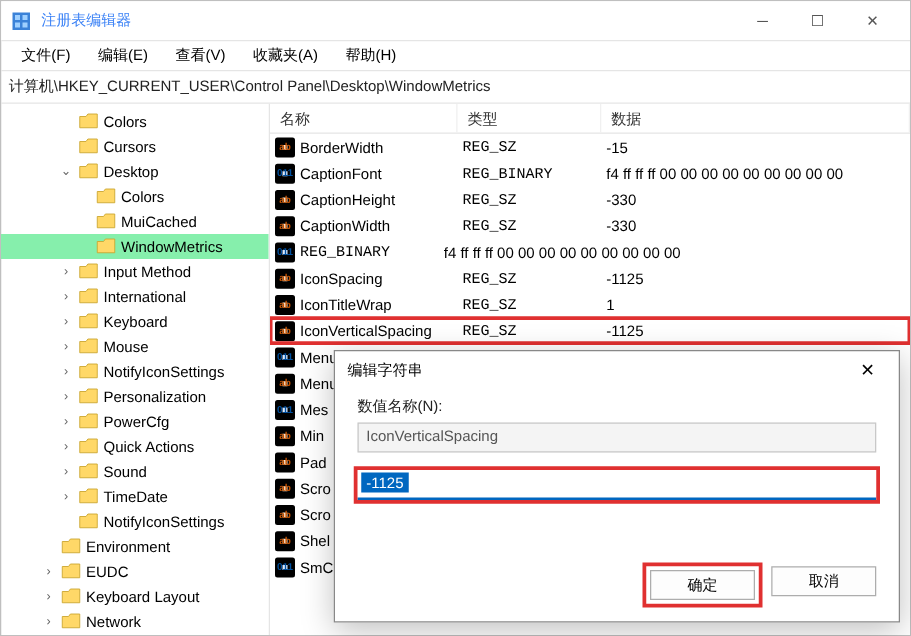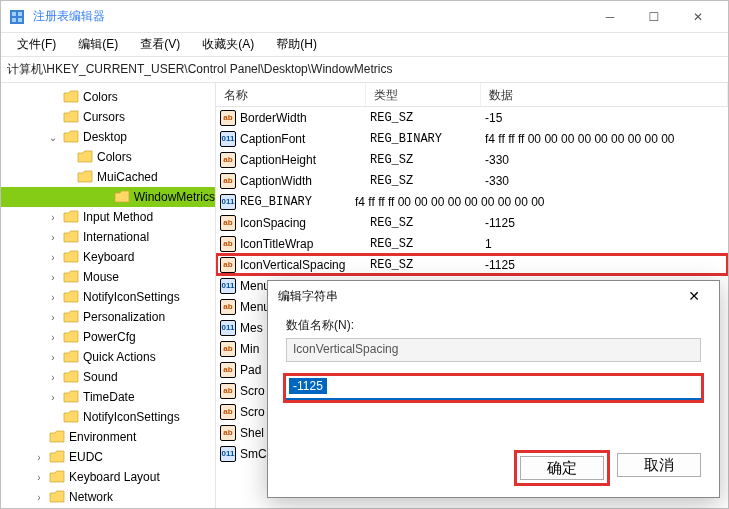--- a/index.html
+++ b/index.html
@@ -9,53 +9,53 @@
 .titlebar .app-icon { width: 16px; height: 16px; margin-right: 8px; display: inline-flex; }
 .titlebar .title { flex: 1; font-size: 12px; color: #3b82f6; }
 .titlebar .win-controls { display: flex; }
 .titlebar .win-btn { width: 44px; height: 30px; display: flex; align-items: center; justify-content: center; color: #555; }
 .menubar { height: 24px; display: flex; align-items: center; padding: 0 6px; gap: 2px; border-bottom: 1px solid #e5e5e5; }
 .menubar .menu-item { padding: 2px 10px; cursor: default; }
 .addressbar { height: 26px; display: flex; align-items: center; padding: 2px 6px; border-bottom: 1px solid #e5e5e5; font-size: 12px; color: #222; }
 .content { flex: 1; display: flex; min-height: 0; }
 .tree { width: 215px; border-right: 1px solid #e5e5e5; overflow: auto; padding: 4px 0; }
 .tree-row { display: flex; align-items: center; height: 20px; padding-left: 4px; white-space: nowrap; cursor: default; }
-.tree-row.sel { background: #84cc16; justify-content: flex-end; }
+.tree-row.sel { background: #86efac; }
 .tw { width: 12px; display: inline-flex; justify-content: center; color: #666; font-size: 10px; }
 .folder { width: 16px; height: 14px; margin: 0 4px; display: inline-flex; }
 .tree-label { font-size: 12px; color: #000; }
 .ind { display: inline-block; }
 .list { flex: 1; overflow: auto; position: relative; }
 .list-header { display: flex; height: 24px; border-bottom: 1px solid #e5e5e5; position: sticky; top: 0; background: #fff; }
 .list-header .col { padding: 4px 8px; color: #333; border-right: 1px solid #f0f0f0; }
 .col-name { width: 150px; }
 .col-type { width: 115px; font-family: Liberation Mono, monospace; }
 .col-data { flex: 1; }
 .list-row { display: flex; height: 21px; align-items: center; padding-left: 4px; }
 .list-row.highlight { outline: 3px solid #e03030; outline-offset: -2px; }
-.val-icon { width: 16px; height: 16px; margin-right: 4px; display: inline-flex; align-items: center; justify-content: center; font-size: 8px; font-weight: bold; border: 1px solid #000000; border-radius: 2px; }
+.val-icon { width: 16px; height: 16px; margin-right: 4px; display: inline-flex; align-items: center; justify-content: center; font-size: 8px; font-weight: bold; border: 6px solid #000000; border-radius: 2px; }
 .val-icon.sz { background: #fde8d0; color: #c05000; }
 .val-icon.bin { background: #d8e8ff; color: #0050a0; }
 .list-row .cell { overflow: hidden; text-overflow: ellipsis; white-space: nowrap; padding-right: 6px; }
 .dialog { position: absolute; left: 267px; top: 280px; width: 453px; height: 218px; background: #fff; border: 1px solid #888; box-shadow: 0 6px 24px rgba(0,0,0,0.25); display: flex; flex-direction: column; }
 .dialog-titlebar { height: 30px; display: flex; align-items: center; padding: 0 10px; }
 .dialog-titlebar .dt-title { flex: 1; font-size: 12px; }
 .dialog-titlebar .dt-close { width: 30px; text-align: center; font-size: 14px; }
 .dialog-body { flex: 1; padding: 6px 18px 10px 18px; display: flex; flex-direction: column; }
 .dialog-body .lbl { font-size: 12px; color: #222; margin-bottom: 4px; }
 .dialog-body .ro-field { height: 24px; border: 1px solid #c8c8c8; background: #f4f4f4; padding: 3px 6px; font-size: 12px; color: #555; margin-bottom: 14px; }
 .dialog-body .input-wrap { position: relative; }
 .dialog-body .input-wrap.highlight { outline: 3px solid #e03030; }
 .dialog-body input.val { width: 100%; height: 24px; border: none; border-bottom: 2px solid #0067c0; padding: 2px 6px; font-size: 12px; color: #fff; }
 .dialog-body input.val::selection { background: #0067c0; color: #fff; }
 .val-sel { position: absolute; left: 3px; top: 2px; padding: 1px 4px; background: #0067c0; color: #fff; font-size: 12px; }
 .dialog-footer { display: flex; justify-content: flex-end; gap: 10px; padding: 0 18px 14px 0; }
 .dialog-footer .btn-wrap { position: relative; }
 .dialog-footer .btn-wrap.highlight { outline: 3px solid #e03030; padding: 3px; }
-.dialog-footer button { width: 84px; height: 24px; background: #fdfdfd; border: 1px solid #adadad; font-size: 15px; cursor: default; }
+.dialog-footer button { width: 84px; height: 24px; background: #fdfdfd; border: 1px solid #adadad; font-size: 12px; cursor: default; }
 svg { display: block; }
 </style>
 </head>
 <body>
 
 <div class="window">
   <div class="titlebar">
     <span class="app-icon">
       <svg viewBox="0 0 16 16">
           <rect x="1" y="1" width="14" height="14" fill="#3b82d8"></rect>

